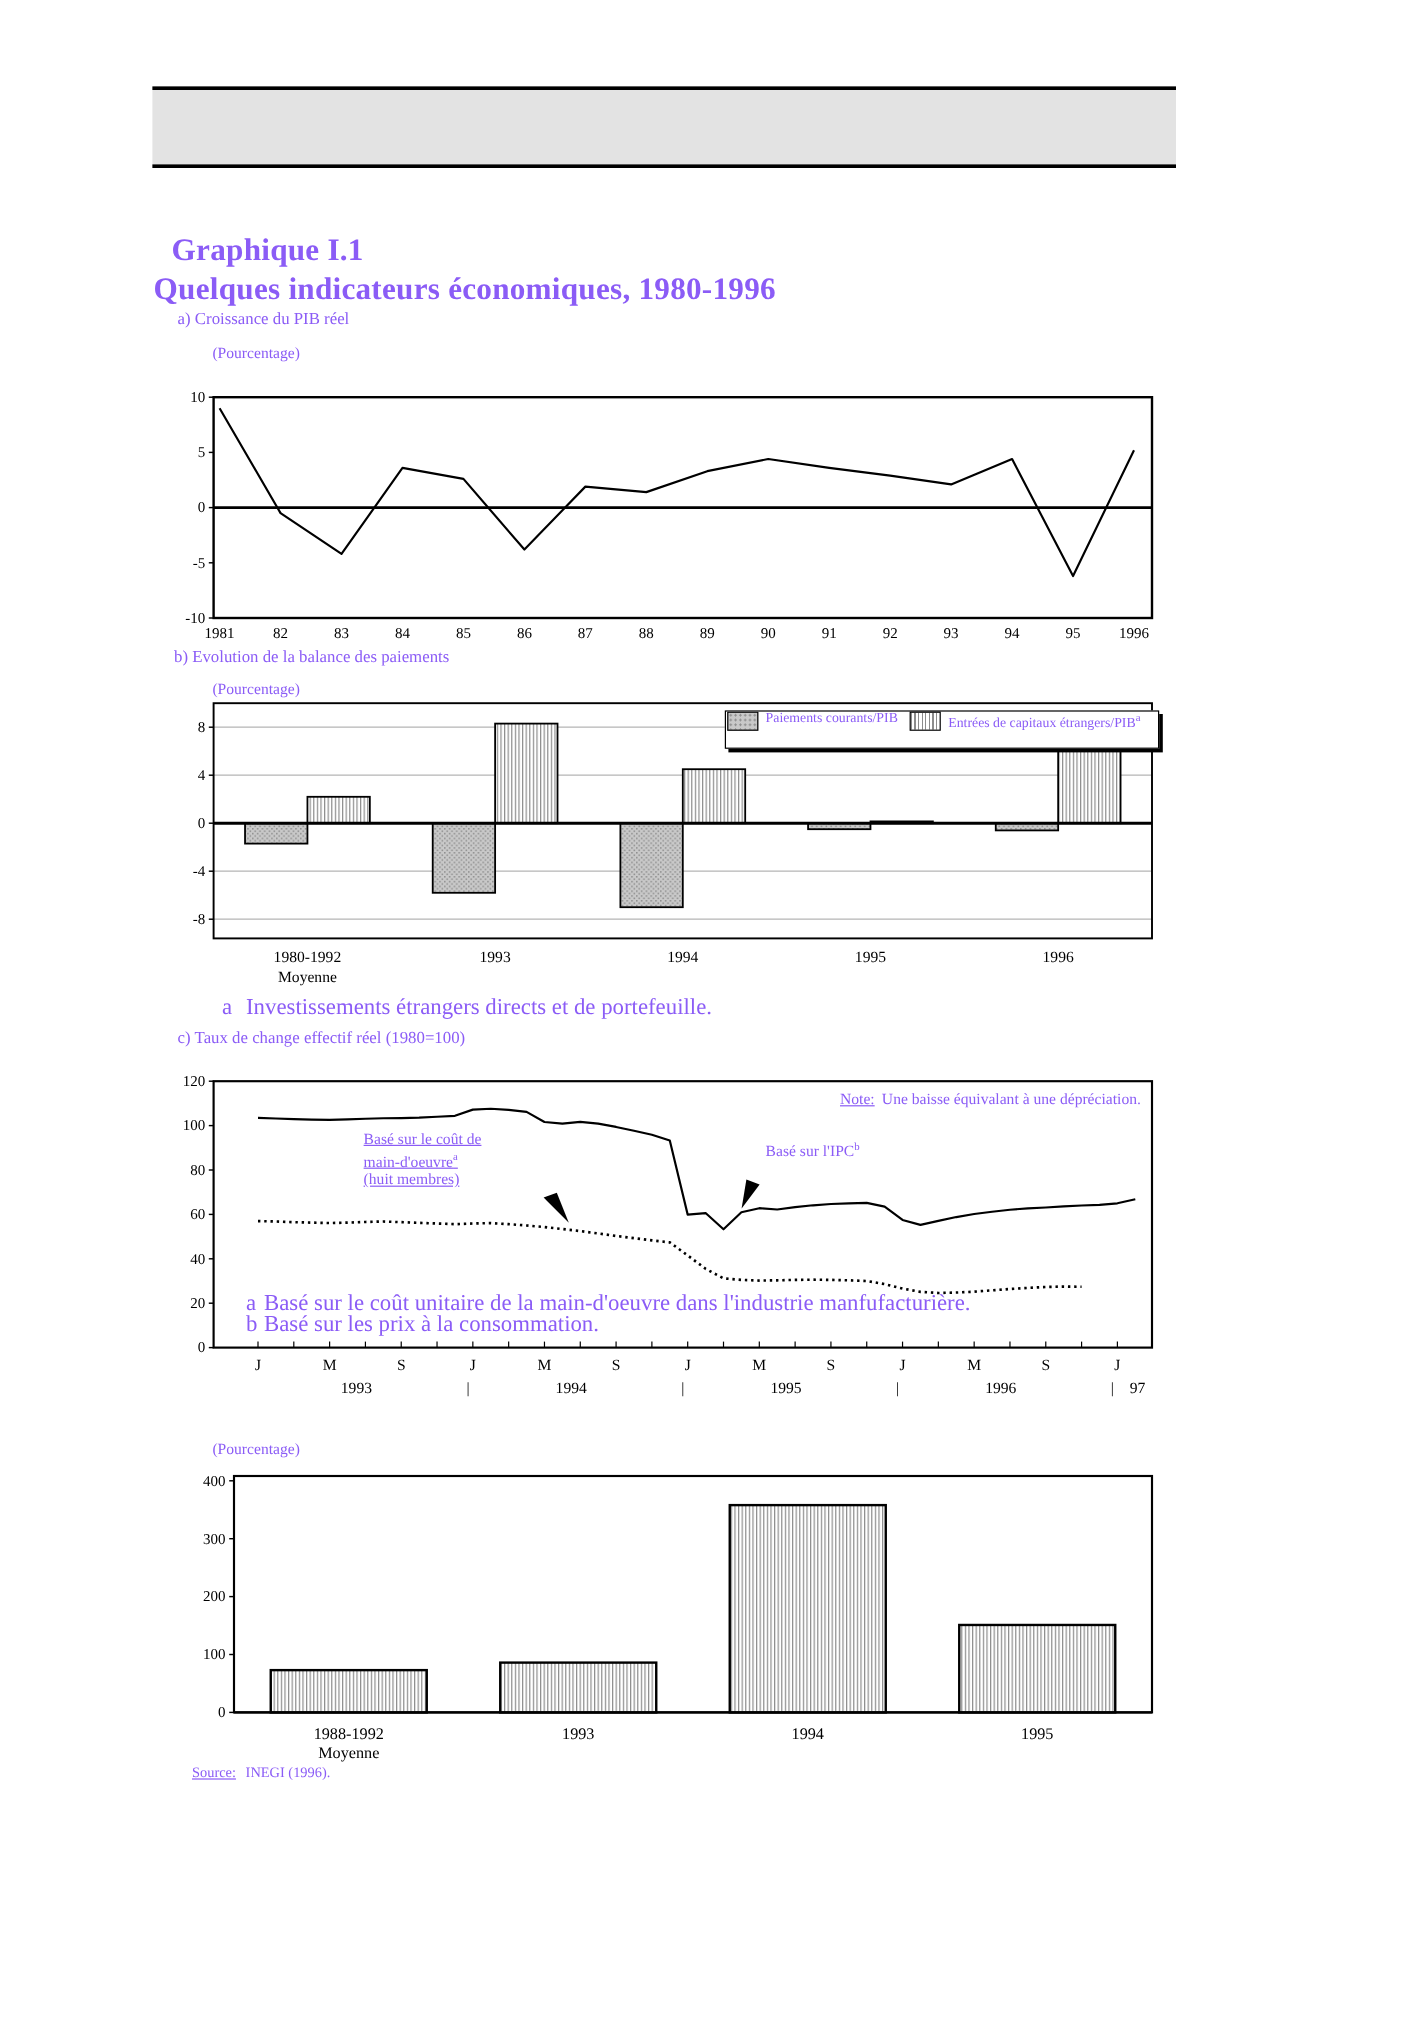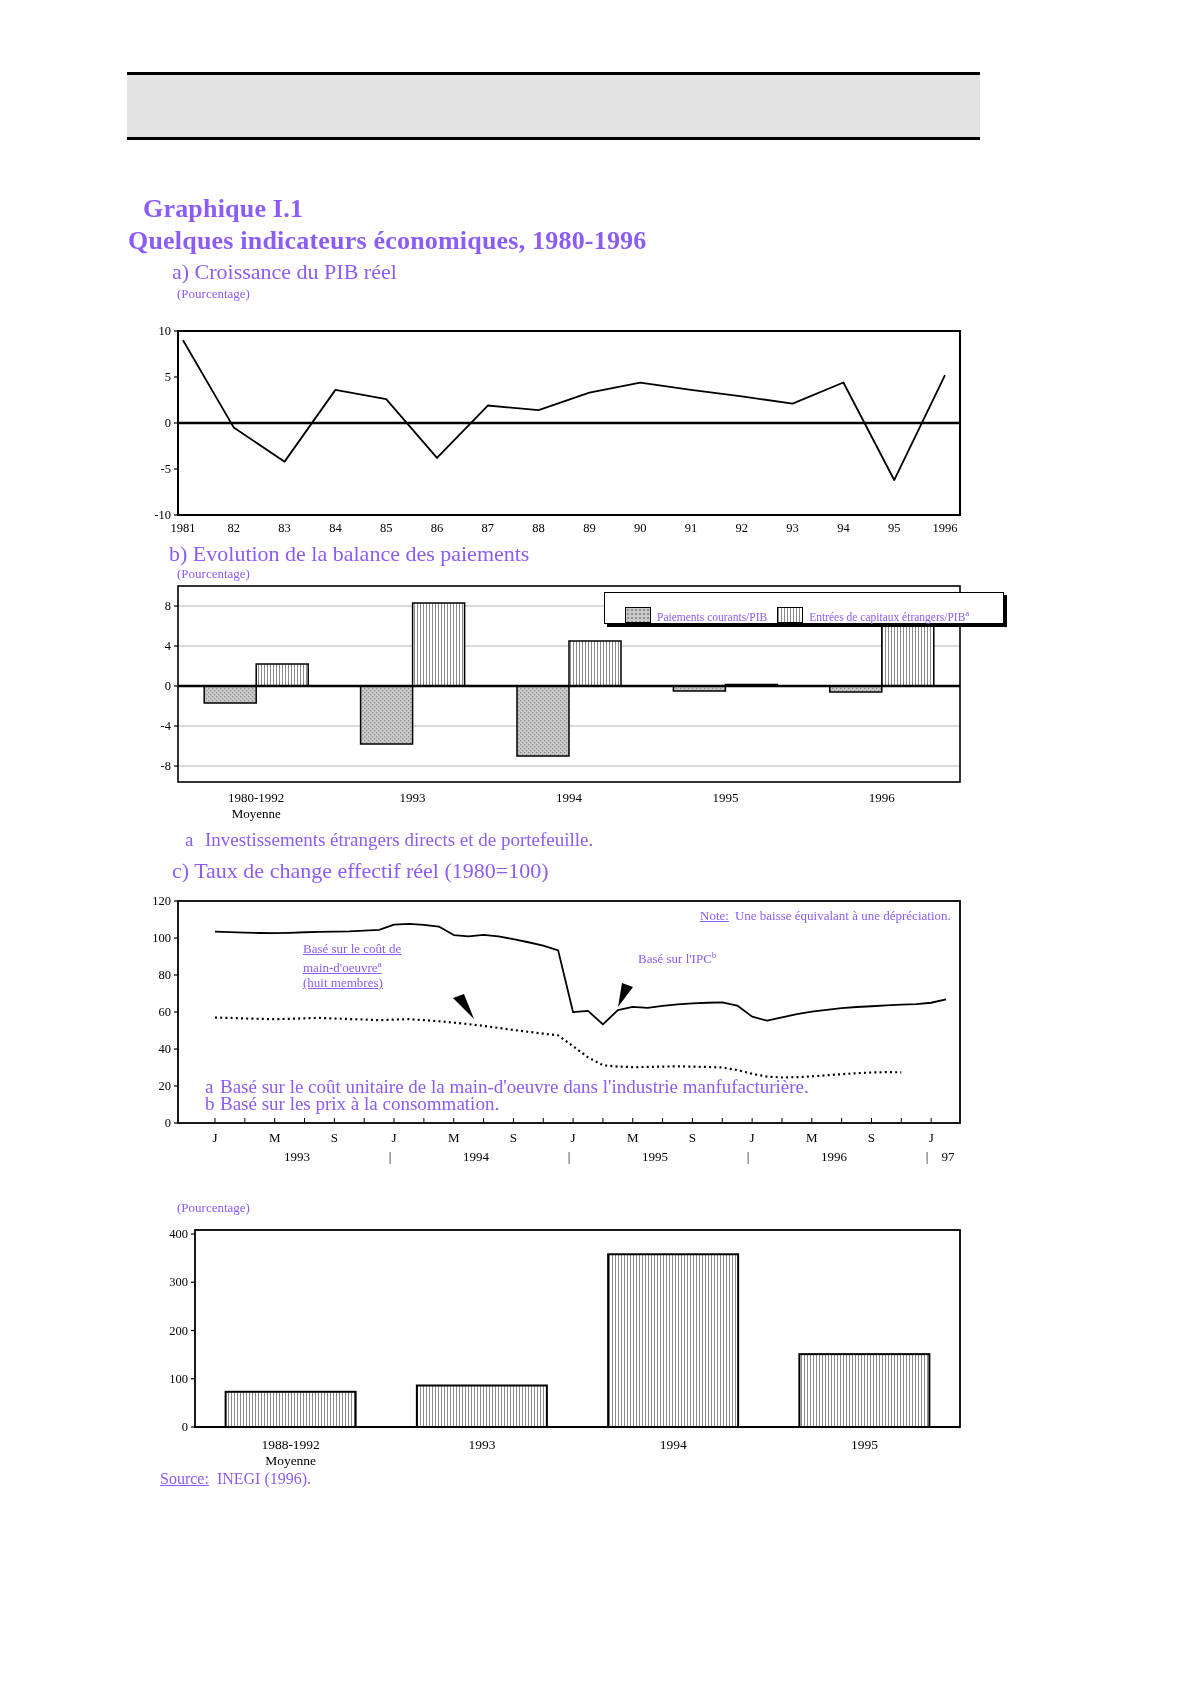--- a/index.html
+++ b/index.html
@@ -3,55 +3,55 @@
 <meta charset="utf-8">
 <style>
   html,body{margin:0;padding:0;background:#fff;}
   .page{position:relative;width:1190px;height:1683px;background:#ffffff;
         font-family:"Liberation Serif","DejaVu Serif",serif;color:#8b5cf6;overflow:hidden;}
   .abs{position:absolute;}
   .band{left:127px;top:72px;width:853px;height:62px;background:#e3e3e3;
         border-top:3px solid #000;border-bottom:3px solid #000;}
   .t1{left:143px;top:194px;font-size:26px;font-weight:bold;letter-spacing:.2px;}
   .t2{left:128px;top:226px;font-size:26px;font-weight:bold;letter-spacing:.2px;}
-  .plabel{font-size:22px;margin-left:24px;}
+  .plabel{font-size:14px;}
   .pa-label{left:148px;top:259px;}
   .pa-unit{left:177px;top:286px;}
   .pb-label{left:145px;top:541px;}
   .pb-unit{left:177px;top:566px;}
   .pc-label{left:148px;top:858px;}
   .pd-label{left:145px;top:1172px;}
   .pd-unit{left:177px;top:1200px;}
   .unit{font-size:13px;}
   svg{position:absolute;overflow:visible;}
   svg text{font-family:"Liberation Serif","DejaVu Serif",serif;fill:#000;}
   #chartA{left:150px;top:296px;}
   #chartB{left:150px;top:578px;}
   #chartC{left:150px;top:895px;}
   #chartD{left:150px;top:1222px;}
   .legend{left:604px;top:592px;width:358px;height:30px;background:#fff;
           border:1.5px solid #000;box-shadow:3px 3px 0 #000;display:flex;
-          align-items:flex-end;padding:0 20px;font-size:11.5px;white-space:nowrap;}
+          align-items:flex-start;padding:0 1px;font-size:11.5px;white-space:nowrap;}
   .sw{width:24px;height:14px;border:1.2px solid #000;display:inline-block;flex:none;}
   .sw-gray{background-color:#c9c9c9;
            background-image:radial-gradient(#8f8f8f .8px,#c9c9c9 .9px);background-size:4px 4px;}
   .sw-stripe{background-image:repeating-linear-gradient(90deg,#8c8c8c 0 1px,#fff 1px 3px);}
   .lg-txt{margin:0 10px 0 6px;}
   sup{font-size:9px;}
   .fn{font-size:19px;}
   .fnb{left:185px;top:829px;}
   .fnm{display:inline-block;width:20px;}
   .fnc{left:205px;top:1078px;line-height:17px;}
   .fnc .fnm{width:15px;}
   .note{left:700px;top:908px;font-size:13px;white-space:nowrap;}
   .u{text-decoration:underline;}
   .note .nt{margin-left:6px;}
   .ann-labour{left:303px;top:941px;font-size:13px;line-height:15.5px;white-space:nowrap;text-decoration:underline;}
   .ann-ipc{left:638px;top:950px;font-size:13px;white-space:nowrap;}
-  .source{left:160px;top:1470px;font-size:16px;}
+  .source{left:160px;top:1470px;font-size:12px;}
   .source .nt{margin-left:8px;}
 </style>
 </head>
 <body>
 
 <div class="page">
 
   <div class="abs band"></div>
 
   <div class="abs t1">Graphique I.1</div>

